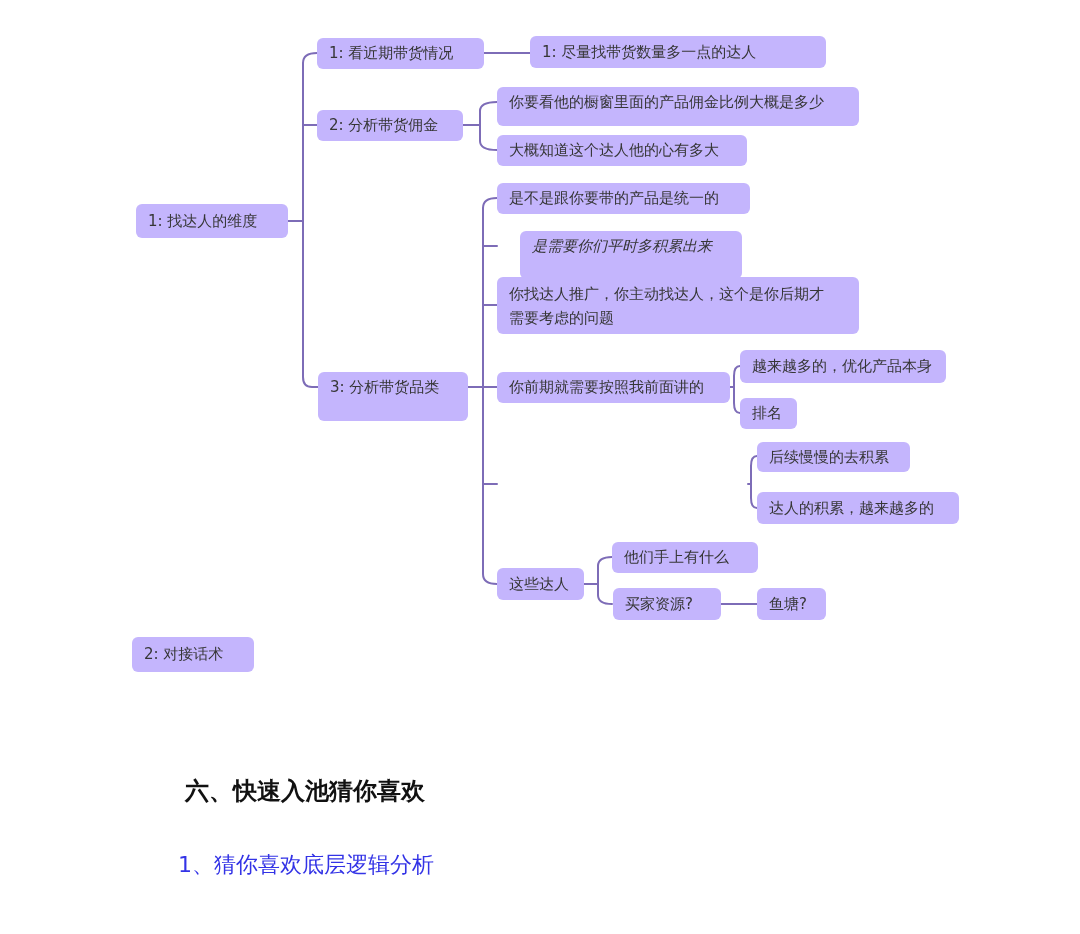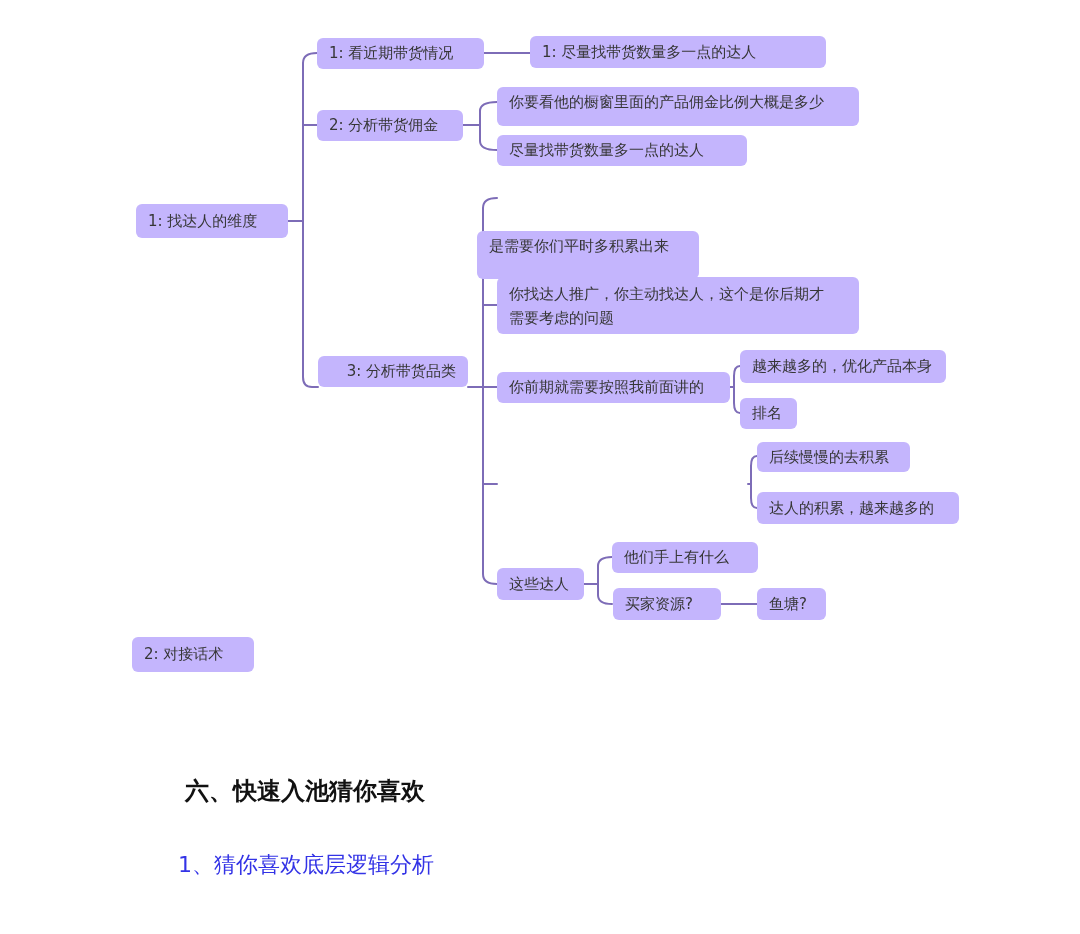--- a/index.html
+++ b/index.html
@@ -43,24 +43,25 @@
     <path d="M721 604 H757"></path>
   </svg>
 
   <div class="node" style="left:136px;top:204px;width:152px;height:34px;line-height:34px;">1: 找达人的维度</div>
 
   <div class="node" style="left:317px;top:38px;width:167px;height:31px;">1: 看近期带货情况</div>
   <div class="node" style="left:530px;top:36px;width:296px;height:32px;line-height:32px;">1: 尽量找带货数量多一点的达人</div>
 
   <div class="node" style="left:317px;top:110px;width:146px;height:31px;">2: 分析带货佣金</div>
   <div class="node" style="left:497px;top:87px;width:362px;height:39px;">你要看他的橱窗里面的产品佣金比例大概是多少</div>
-  <div class="node" style="left:497px;top:135px;width:250px;height:31px;">尽量找带货数量多一点的达人</div>
+  <div class="node" style="left:497px;top:135px;width:250px;height:31px;">大概知道这个达人他的心有多大</div>
 
-  <div class="node" style="left:318px;top:356px;width:150px;height:31px;text-align:right;">3: 分析带货品类</div>
-  <div class="node" style="left:477px;top:231px;width:222px;height:48px;">是需要你们平时多积累出来</div>
+  <div class="node" style="left:318px;top:372px;width:150px;height:49px;">3: 分析带货品类</div>
+  <div class="node" style="left:497px;top:183px;width:253px;height:31px;">是不是跟你要带的产品是统一的</div>
+  <div class="node" style="left:520px;top:231px;width:222px;height:48px;font-style:italic;">是需要你们平时多积累出来</div>
   <div class="node two-line" style="left:497px;top:277px;width:362px;height:57px;">你找达人推广，你主动找达人，这个是你后期才
 需要考虑的问题</div>
   <div class="node" style="left:497px;top:372px;width:233px;height:31px;">你前期就需要按照我前面讲的</div>
   <div class="node" style="left:497px;top:568px;width:87px;height:32px;line-height:32px;">这些达人</div>
 
   <div class="node" style="left:740px;top:350px;width:206px;height:33px;line-height:33px;">越来越多的，优化产品本身</div>
   <div class="node" style="left:740px;top:398px;width:57px;height:31px;">排名</div>
 
   <div class="node" style="left:757px;top:442px;width:153px;height:30px;line-height:30px;">后续慢慢的去积累</div>
   <div class="node" style="left:757px;top:492px;width:202px;height:32px;line-height:32px;">达人的积累，越来越多的</div>

